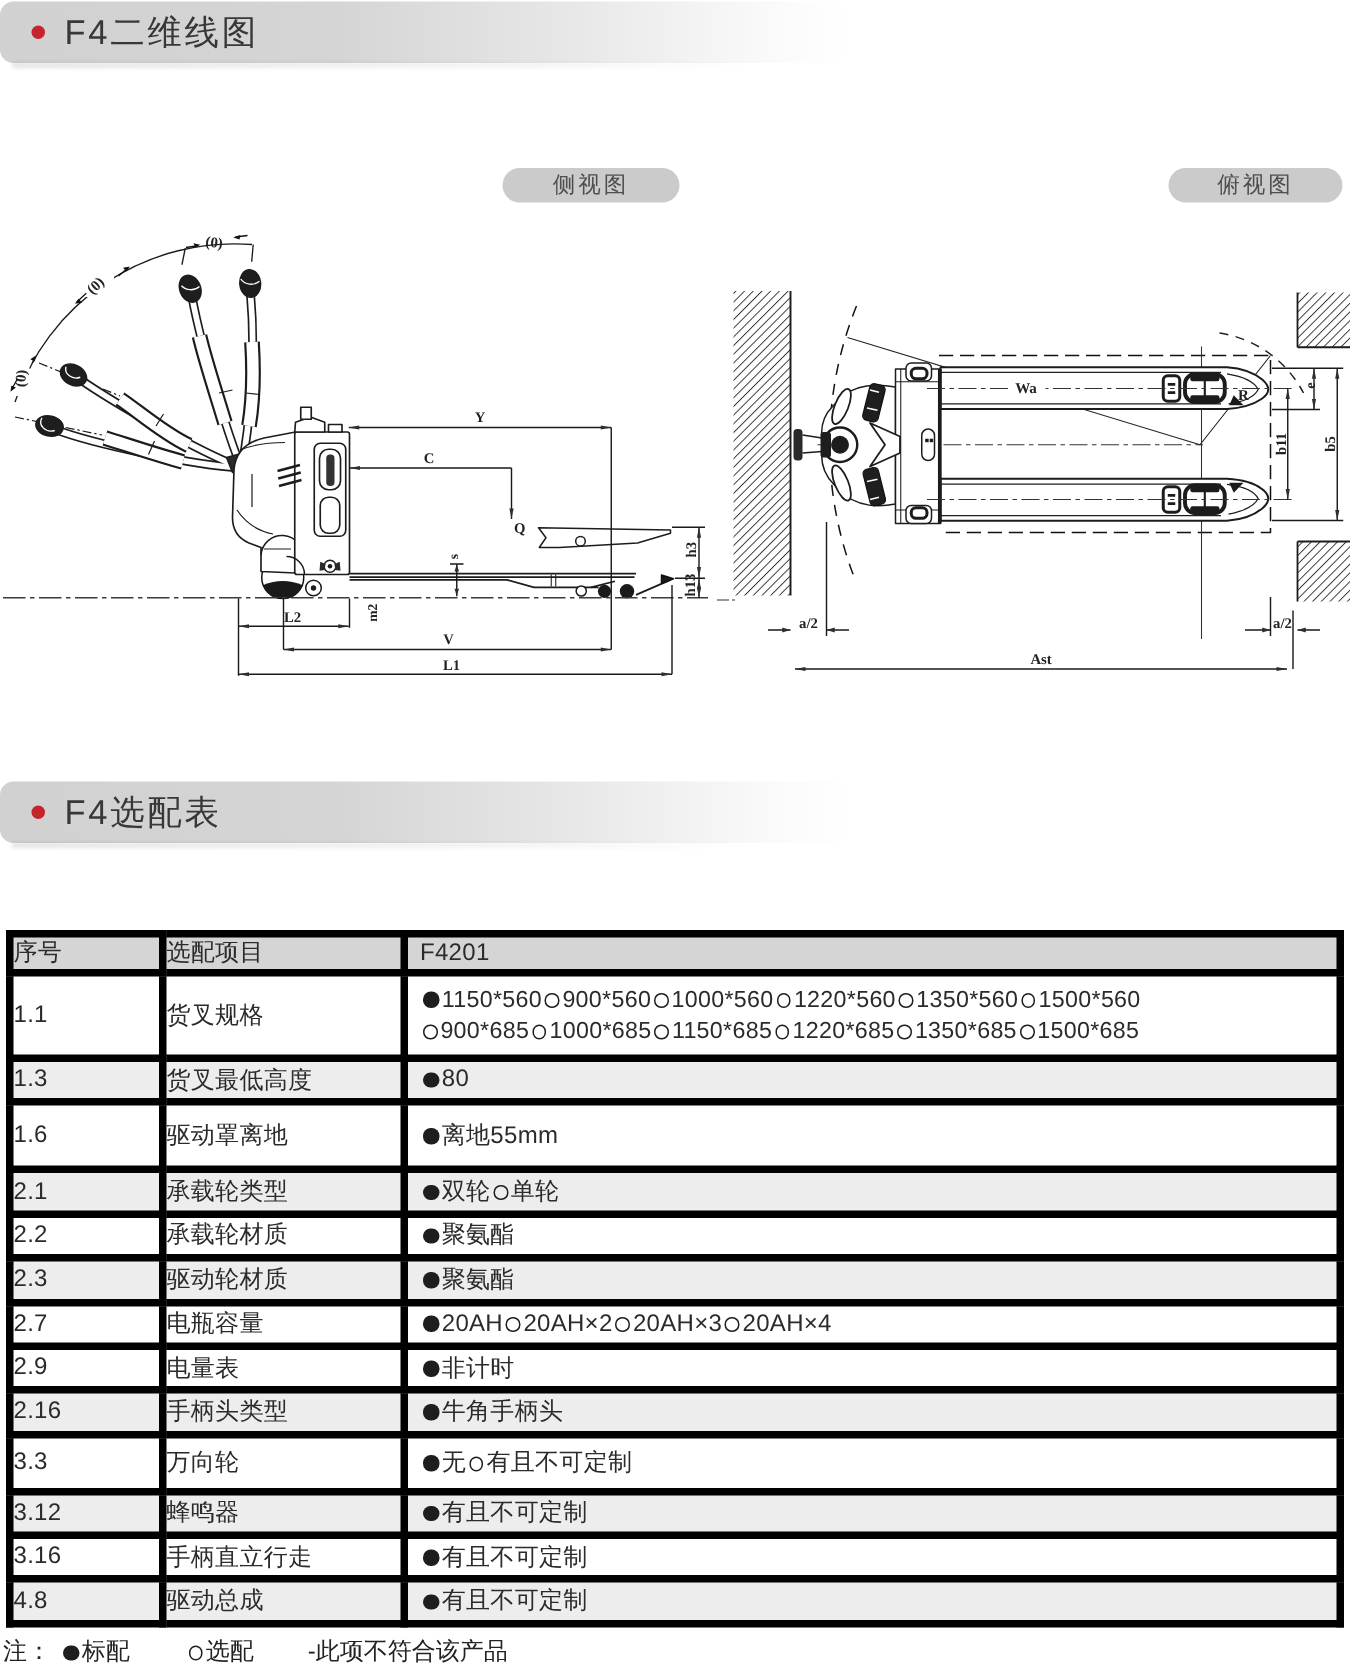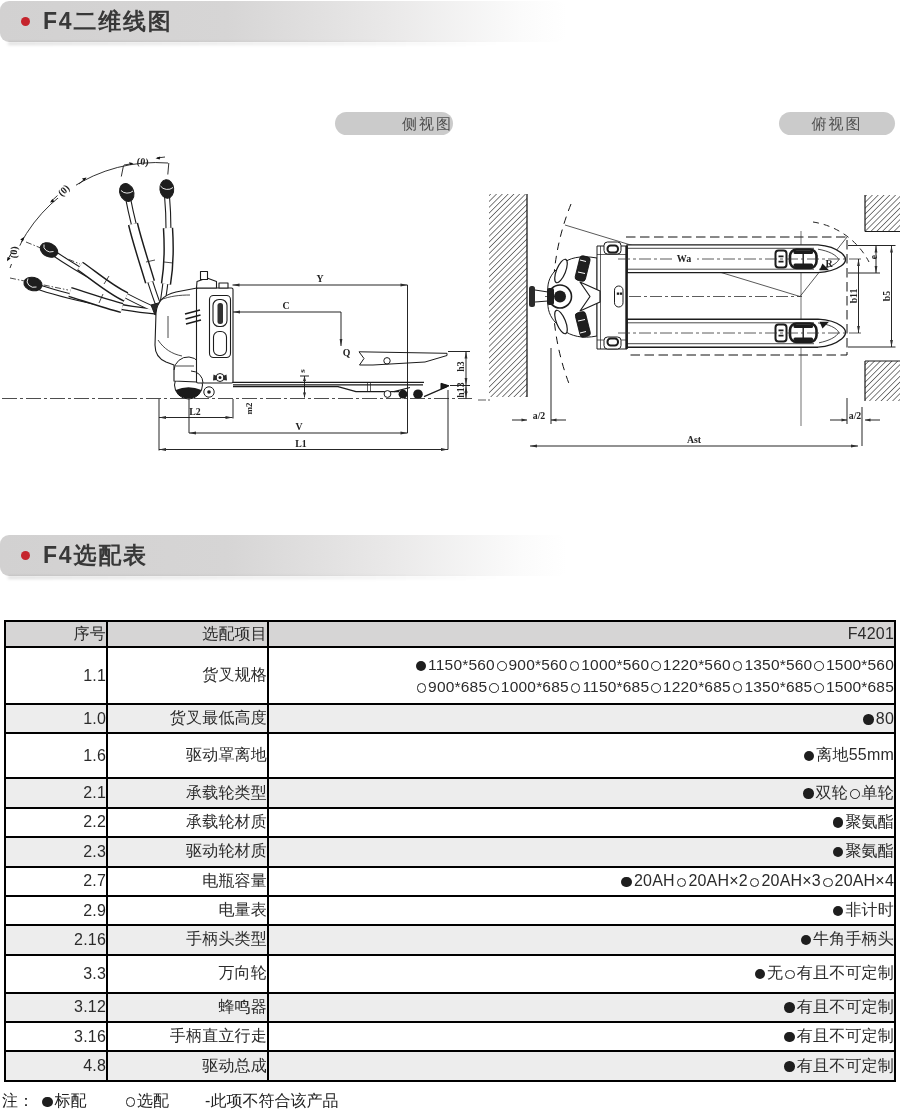--- a/index.html
+++ b/index.html
@@ -3,38 +3,38 @@
 <style>
 html,body{margin:0;padding:0;width:900px;height:1115px;background:#fff;font-family:"Liberation Sans",sans-serif;overflow:hidden;}
 .abs{position:absolute;}
 .hdr{position:absolute;left:0;width:567px;height:41px;border-radius:9px;
  background:linear-gradient(90deg,#d2d1d1 0%,#d6d5d5 40%,#e9e8e8 68%,#fbfbfb 92%,#fff 100%);
  }
 .hdr::after{content:"";position:absolute;left:8px;right:40px;top:41px;height:3px;
  background:linear-gradient(90deg,rgba(0,0,0,0.13),rgba(0,0,0,0.05) 70%,rgba(0,0,0,0) 95%);
  filter:blur(1.5px);}
 .hdr .dot{position:absolute;left:21px;top:16px;width:9px;height:9px;border-radius:50%;background:#c5242c;}
-.hdr .t{position:absolute;left:43px;top:0;line-height:41px;font-size:23px;font-weight:bold;color:#383838;letter-spacing:1.8px;}
+.hdr .t{position:absolute;left:43px;top:0;line-height:41px;font-size:23px;font-weight:normal;color:#383838;letter-spacing:1.8px;}
 .pill{position:absolute;top:112px;height:23px;border-radius:12px;background:#cbcbcb;
  text-align:center;line-height:23px;font-size:15px;color:#4e4e4e;letter-spacing:2px;}
 table{position:absolute;left:4px;top:620px;width:892px;border-collapse:collapse;table-layout:fixed;}
-td{border:2px solid #000000;text-align:right;font-size:16px;color:#2b2b2b;padding:0;letter-spacing:0.2px;}
+td{border:5px solid #000000;text-align:left;font-size:16px;color:#2b2b2b;padding:0;letter-spacing:0.2px;}
 tr.g td{background:#ededed;}
 td:last-child{padding-left:8px;}
 tr.h td{background:#d6d5d5;}
 .note{position:absolute;left:2px;top:1091px;font-size:16px;color:#222;text-align:right;}
 .B{display:inline-block;width:10.5px;height:10.5px;border-radius:50%;background:#1e1e1e;margin:0 2px;vertical-align:-1px;}
 .O{display:inline-block;width:7.6px;height:7.6px;border-radius:50%;border:1.7px solid #1e1e1e;margin:0 2px;vertical-align:-1px;}
 </style></head>
 <body>
 <div class="hdr" style="top:1px;">
     <span class="dot"></span>
     <span class="t">F4二维线图</span>
   </div>
-<div class="pill" style="left:335px;width:118px;text-align:right;">侧视图</div>
+<div class="pill" style="left:335px;width:118px;">侧视图</div>
 <div class="pill" style="left:779px;width:116px;">俯视图</div>
 <svg class="abs" style="left:0;top:140px" width="480" height="330" viewBox="0 140 480 330" fill="none" stroke-linejoin="round">
 <g stroke="#1c1c1c" stroke-width="0.9" fill="none">
 <path d="M 168 163 A 154 154 0 0 0 10 268"></path>
 <path d="M 26 242 L 80 264 M 10 278 L 68 290" stroke-width="0.8" stroke-dasharray="6 2 1.5 2"></path>
 </g>
 <rect x="54" y="178" width="22" height="20" fill="#fff" stroke="none"></rect>
 <rect x="4" y="242" width="18" height="22" fill="#fff" stroke="none"></rect>
 
 <g stroke="#1c1c1c" fill="none" stroke-linecap="butt">
@@ -325,21 +325,21 @@
 <text x="829" y="266.5" font-size="10">R</text>
 <text x="539" y="418.5">a/2</text>
 <text x="855" y="418.5">a/2</text>
 <text x="694" y="442.5">Ast</text>
 <text x="854" y="299" transform="rotate(-90 854 296)">b11</text>
 <text x="887" y="299" transform="rotate(-90 887 296)">b5</text>
 <text x="873.5" y="260" transform="rotate(-90 873.5 257)" font-size="9.6">e</text>
 </g>
 </svg>
 
-<div class="hdr" style="top:535px;">
+<div class="hdr" style="top:521px;">
     <span class="dot"></span>
     <span class="t">F4选配表</span>
   </div>
 <table>
 <colgroup>
       <col style="width:102px">
       <col style="width:161px">
       <col>
     </colgroup>
 <tbody>
@@ -347,21 +347,21 @@
         <td>序号</td>
         <td>选配项目</td>
         <td>F4201</td>
       </tr>
 <tr style="height:57px">
         <td>1.1</td>
         <td>货叉规格</td>
         <td style="line-height:21.5px;font-size:15.5px"><span class="B"></span>1150*560<span class="O"></span>900*560<span class="O"></span>1000*560<span class="O"></span>1220*560<span class="O"></span>1350*560<span class="O"></span>1500*560<br><span class="O"></span>900*685<span class="O"></span>1000*685<span class="O"></span>1150*685<span class="O"></span>1220*685<span class="O"></span>1350*685<span class="O"></span>1500*685</td>
       </tr>
 <tr class="g" style="height:29.38px">
-        <td>1.0</td>
+        <td>1.3</td>
         <td>货叉最低高度</td>
         <td><span class="B"></span>80</td>
       </tr>
 <tr style="height:45px">
         <td>1.6</td>
         <td>驱动罩离地</td>
         <td><span class="B"></span>离地55mm</td>
       </tr>
 <tr class="g" style="height:29.38px">
         <td>2.1</td>

